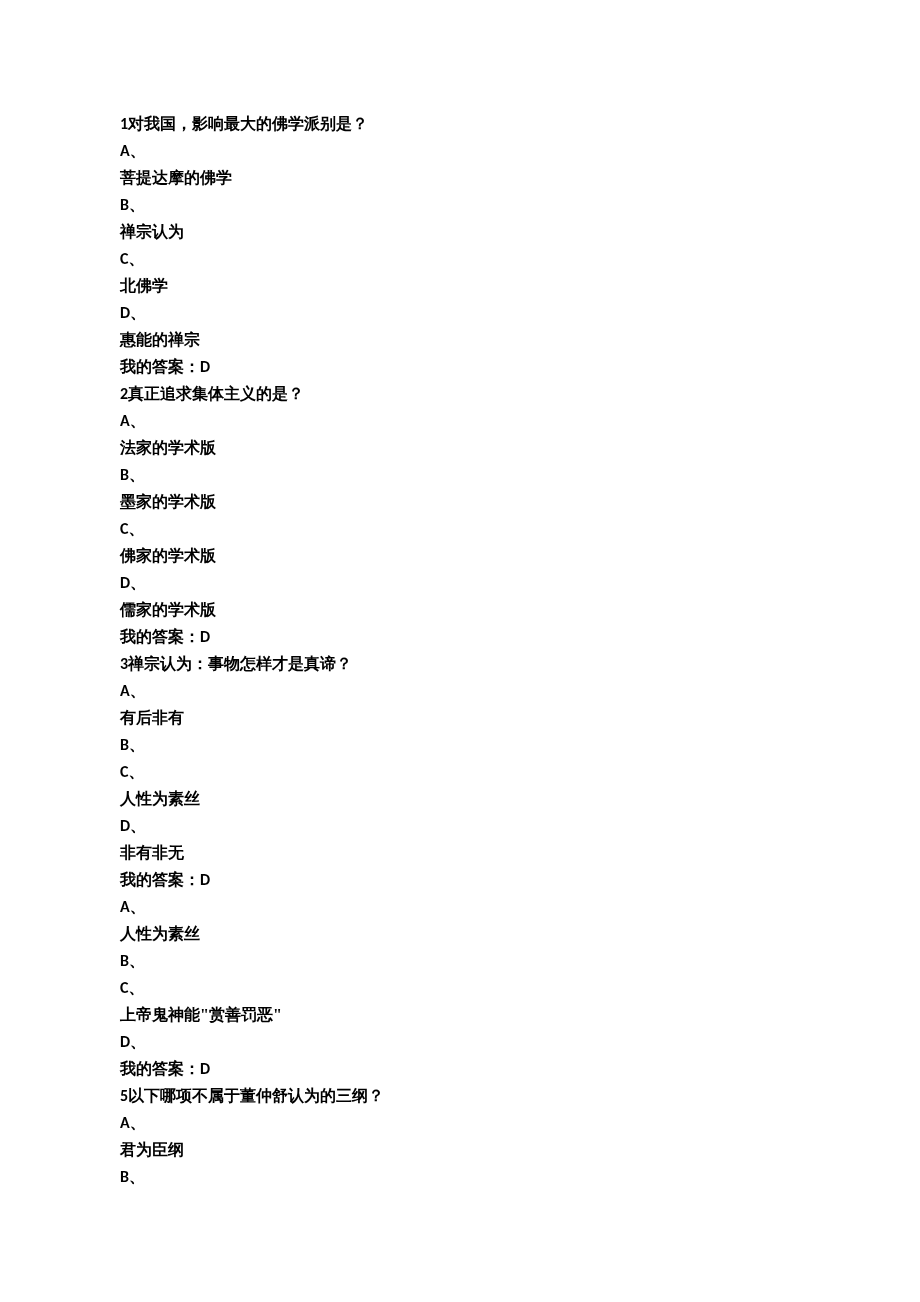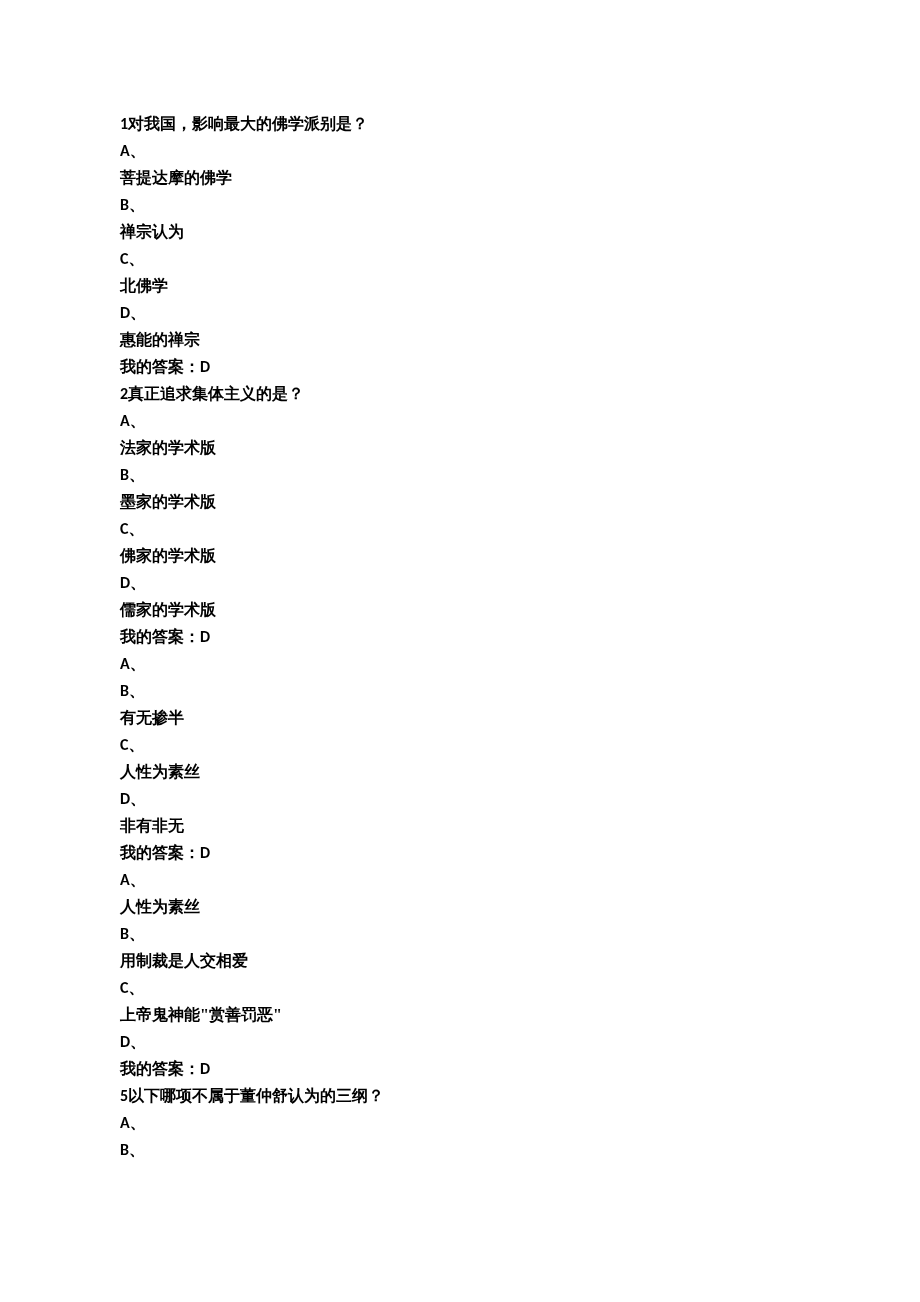--- a/index.html
+++ b/index.html
@@ -40,32 +40,33 @@
     <div class="line"><span class="num">2</span><span>真正追求集体主义的是？</span></div>
     <div class="line"><span class="num">A、</span></div>
     <div class="line"><span>法家的学术版</span></div>
     <div class="line"><span class="num">B、</span></div>
     <div class="line"><span>墨家的学术版</span></div>
     <div class="line"><span class="num">C、</span></div>
     <div class="line"><span>佛家的学术版</span></div>
     <div class="line"><span class="num">D、</span></div>
     <div class="line"><span>儒家的学术版</span></div>
     <div class="line"><span>我的答案：</span><span class="num">D</span></div>
+    <div class="line"><span class="num">3</span><span>禅宗认为：事物怎样才是真谛？</span></div>
     <div class="line"><span class="num">A、</span></div>
+    <div class="line"><span>有后非有</span></div>
     <div class="line"><span class="num">B、</span></div>
-    <div class="line"><span>有无掺半</span></div>
     <div class="line"><span class="num">C、</span></div>
     <div class="line"><span>人性为素丝</span></div>
     <div class="line"><span class="num">D、</span></div>
     <div class="line"><span>非有非无</span></div>
     <div class="line"><span>我的答案：</span><span class="num">D</span></div>
     <div class="line"><span class="num">A、</span></div>
     <div class="line"><span>人性为素丝</span></div>
     <div class="line"><span class="num">B、</span></div>
-    <div class="line"><span>用制裁是人交相爱</span></div>
     <div class="line"><span class="num">C、</span></div>
     <div class="line"><span>上帝鬼神能"赏善罚恶"</span></div>
     <div class="line"><span class="num">D、</span></div>
     <div class="line"><span>我的答案：</span><span class="num">D</span></div>
     <div class="line"><span class="num">5</span><span>以下哪项不属于董仲舒认为的三纲？</span></div>
     <div class="line"><span class="num">A、</span></div>
+    <div class="line"><span>君为臣纲</span></div>
     <div class="line"><span class="num">B、</span></div>
   </div>
 
 </body></html>

